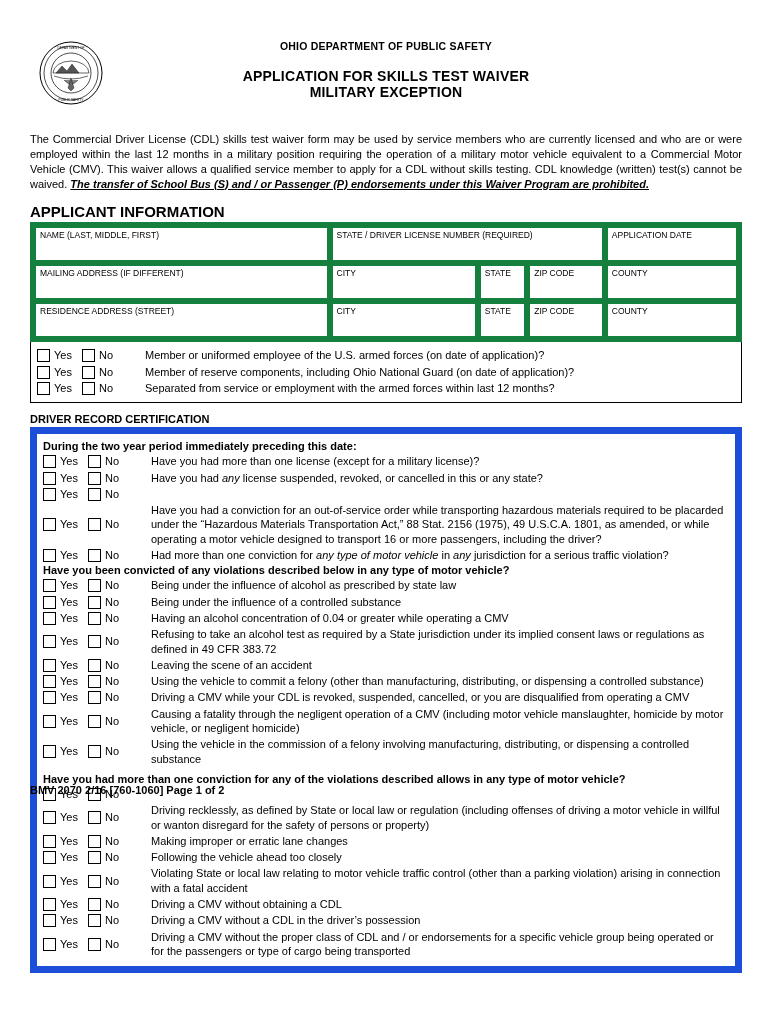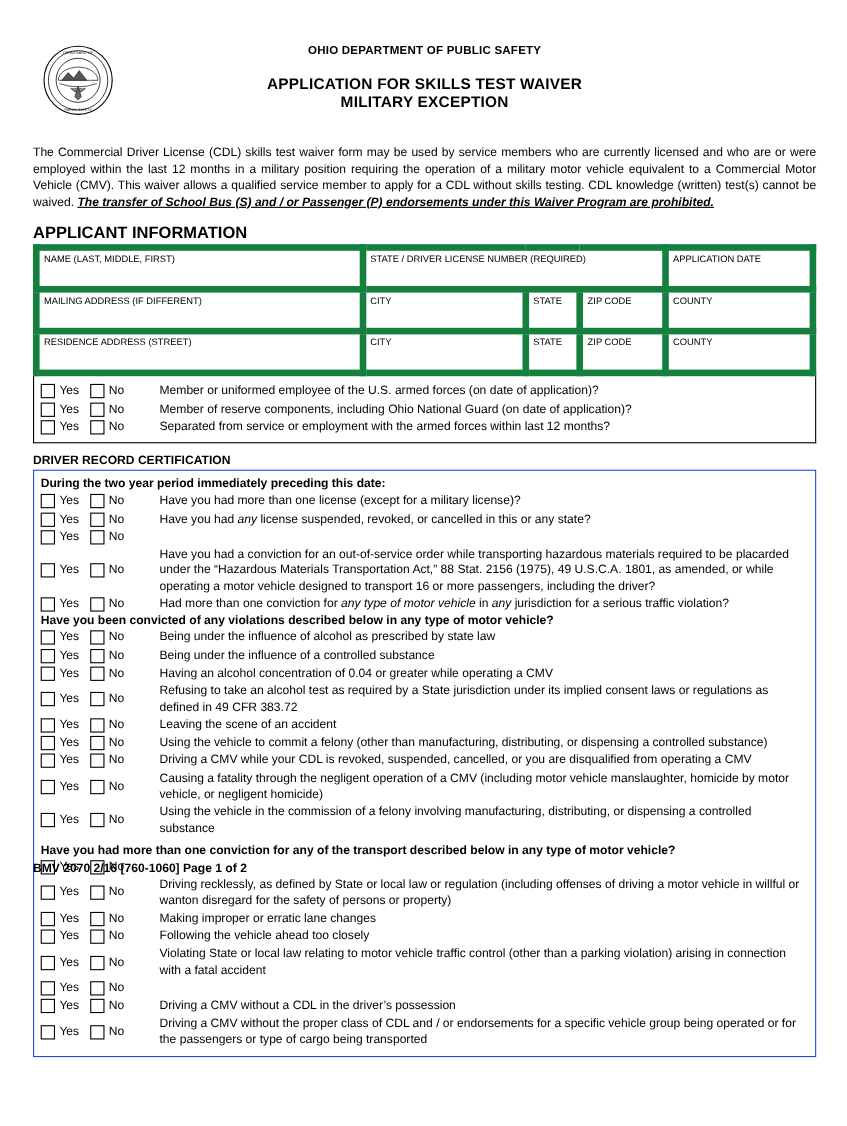--- a/index.html
+++ b/index.html
@@ -136,21 +136,21 @@
   .qtext i { font-style: italic; }
 
   
   .drc-head {
     font-size: 11px;
     font-weight: bold;
     margin-top: 10px;
     margin-bottom: 2px;
   }
   .drc-box {
-    border: 1px solid #1d4ed8;
+    border: 7px solid #1d4ed8;
     padding: 4px 6px 6px 6px;
   }
   .sub-head {
     font-size: 11px;
     font-weight: bold;
     margin: 2px 0 1px 0;
   }
   .sub-head.spaced { margin-top: 7px; }
 
   
@@ -393,21 +393,21 @@
     <div class="q-row">
       <span class="yn">
         <span class="cb"></span>
         <span class="lab">Yes</span>
         <span class="cb"></span>
         <span class="lab">No</span>
       </span>
       <span class="qtext">Using the vehicle in the commission of a felony involving manufacturing, distributing, or dispensing a controlled substance</span>
     </div>
 
-    <div class="sub-head spaced">Have you had more than one conviction for any of the transport described below in any type of motor vehicle?</div>
+    <div class="sub-head spaced">Have you had more than one conviction for any of the violations described allows in any type of motor vehicle?</div>
 
     <div class="q-row">
       <span class="yn">
         <span class="cb"></span>
         <span class="lab">Yes</span>
         <span class="cb"></span>
         <span class="lab">No</span>
       </span>
     </div>
     <div class="q-row">
@@ -446,20 +446,21 @@
       </span>
       <span class="qtext">Violating State or local law relating to motor vehicle traffic control (other than a parking violation) arising in connection with a fatal accident</span>
     </div>
     <div class="q-row">
       <span class="yn">
         <span class="cb"></span>
         <span class="lab">Yes</span>
         <span class="cb"></span>
         <span class="lab">No</span>
       </span>
+      <span class="qtext">Driving a CMV without obtaining a CDL</span>
     </div>
     <div class="q-row">
       <span class="yn">
         <span class="cb"></span>
         <span class="lab">Yes</span>
         <span class="cb"></span>
         <span class="lab">No</span>
       </span>
       <span class="qtext">Driving a CMV without a CDL in the driver’s possession</span>
     </div>

